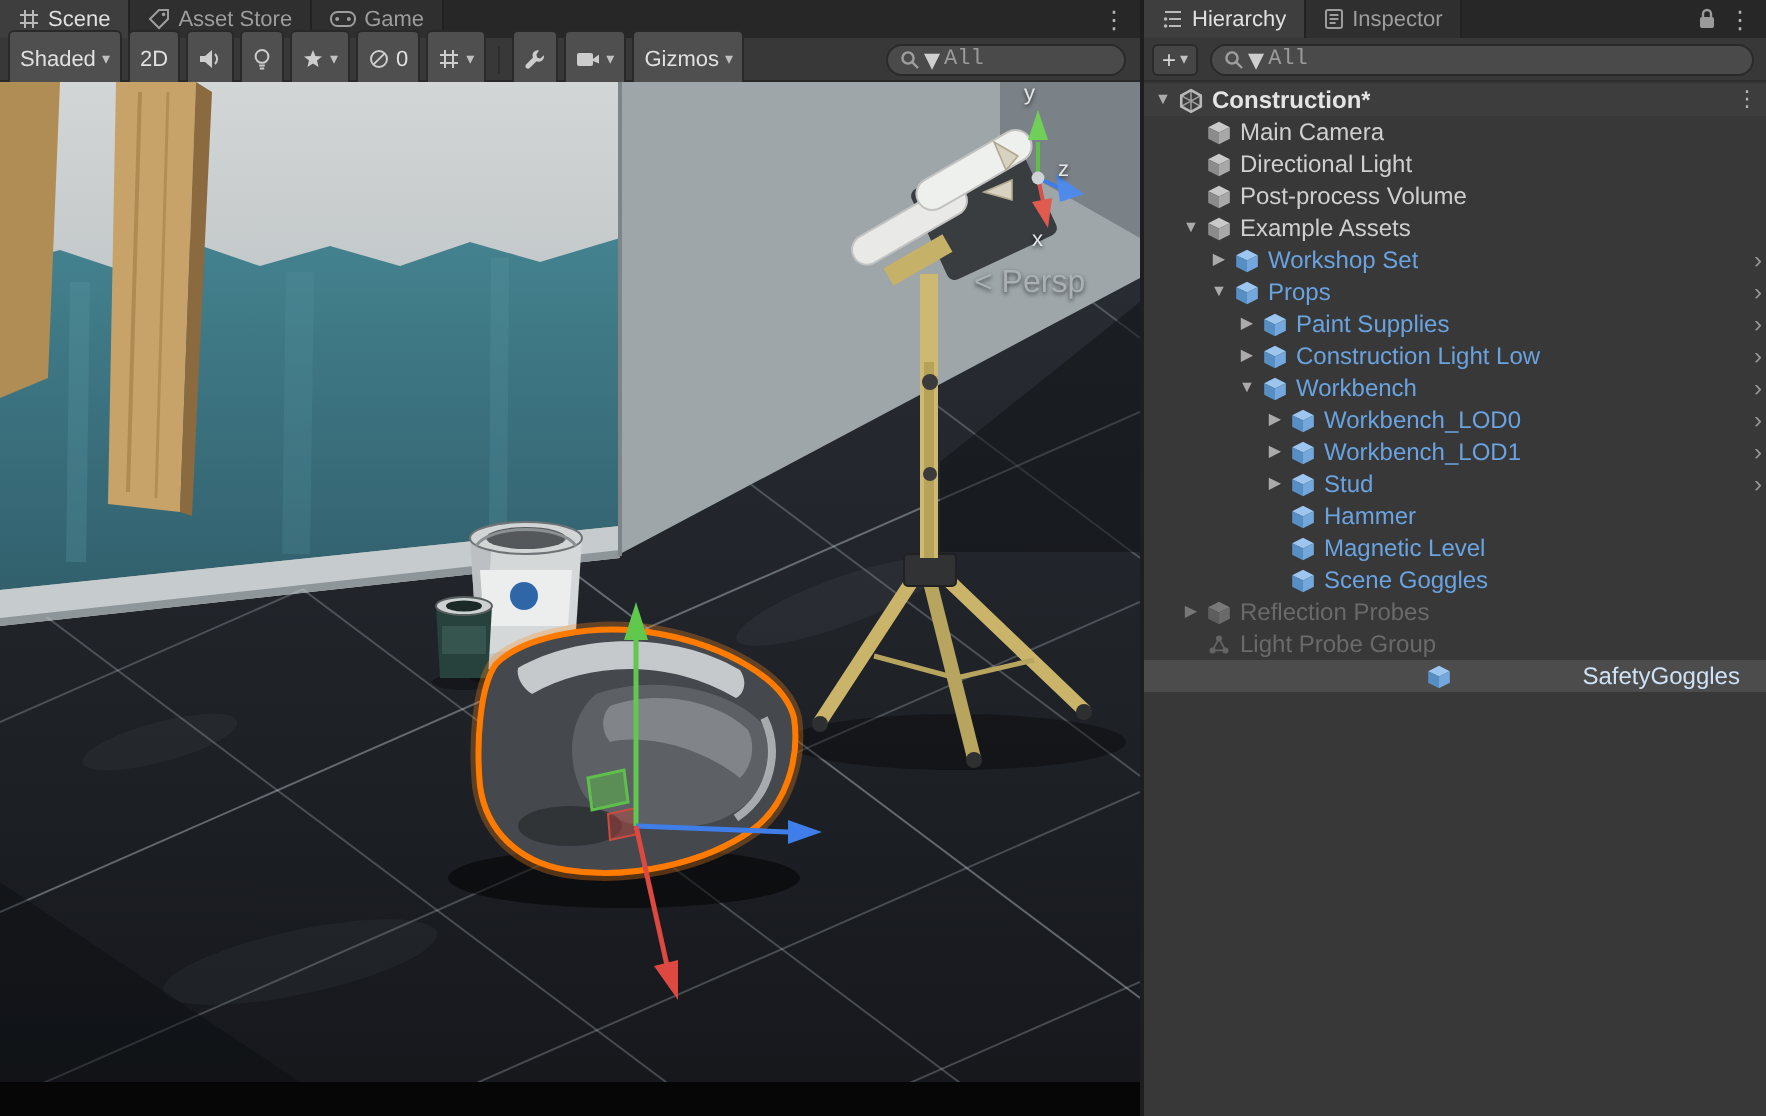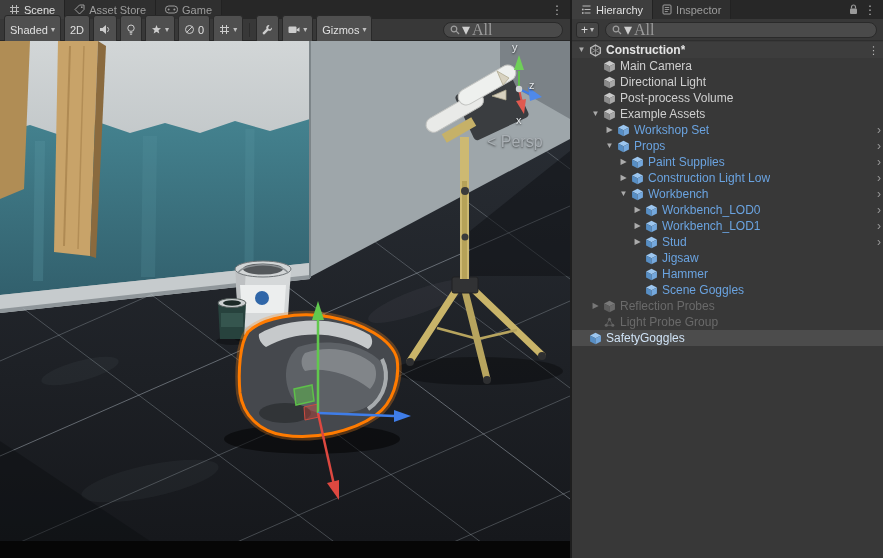--- a/index.html
+++ b/index.html
@@ -14,37 +14,37 @@
   .tab{display:flex;align-items:center;gap:4px;padding:0 9px;font-size:11px;color:#9d9d9d;background:#2f2f2f;border-right:1px solid #222;}
   .tab.active{background:#3e3e3e;color:#e0e0e0;}
   .tab-icon{display:flex;align-items:center;}
   .bar-right{margin-left:auto;display:flex;align-items:center;gap:6px;padding:0 7px;}
   .kebab{color:#b3b3b3;font-size:12px;line-height:1;}
   .toolbar{height:22px;flex:0 0 22px;background:#383838;border-bottom:1px solid #282828;display:flex;align-items:center;gap:3px;padding:0 4px;}
   .tbtn{height:30px;display:flex;align-items:center;gap:3px;background:#4f4f4f;border:1px solid #292929;border-radius:3px;padding:0 5px;font-size:11px;color:#e0e0e0;white-space:nowrap;}
   .tbtn .caret{font-size:8px;color:#c0c0c0;line-height:1;}
   .tdivider{width:1px;height:14px;background:#2c2c2c;margin:0 3px;}
   .searchbox{height:16px;display:flex;align-items:center;gap:2px;background:#4a4a4a;border:1px solid #2a2a2a;border-radius:8px;padding:0 6px;margin-left:auto;margin-right:3px;width:120px;}
-  .searchbox input{flex:1;min-width:0;background:transparent;border:none;outline:none;color:#cfcfcf;font-size:16px;font-family:Liberation Serif, serif;}
+  .searchbox input{flex:1;min-width:0;background:transparent;border:none;outline:none;color:#cfcfcf;font-size:11px;font-family:Liberation Mono, monospace;}
   .searchbox input::placeholder{color:#9b9b9b;}
   .viewport{position:relative;height:500px;flex:0 0 500px;background:#1e2125;overflow:hidden;}
   .viewport svg{display:block;}
   .bottomstrip{flex:1;background:#060606;}
   .ax{position:absolute;font-size:11px;color:#e3e7ea;text-shadow:0 1px 2px rgba(0,0,0,.7);}
   .ax-y{left:512px;top:0px;}
   .ax-z{left:529px;top:38px;}
   .ax-x{left:516px;top:73px;}
   .persp{position:absolute;left:487px;top:92px;font-size:16px;color:#aab0b5;text-shadow:0 1px 2px rgba(0,0,0,.6);}
   
   .h-toolbar{height:22px;flex:0 0 22px;background:#383838;border-bottom:1px solid #2e2e2e;display:flex;align-items:center;gap:4px;padding:0 4px;}
   .plusbtn{height:16px;display:flex;align-items:center;gap:2px;background:#464646;border:1px solid #2a2a2a;border-radius:3px;padding:0 4px;font-size:12px;color:#d8d8d8;}
   .h-search{flex:1;margin-left:2px;margin-right:2px;width:auto;}
   .tree{flex:1;background:#383838;overflow:hidden;font-size:12px;padding-top:1px;}
   .h-row{height:16px;display:flex;align-items:center;white-space:nowrap;color:#cfcfcf;position:relative;padding-right:13px;}
-  .h-row.selected{background:#4c4c4c;}
+  .h-row.selected{background:#4c4c4c;justify-content:space-between;}
   .h-row .indent{flex:none;height:1px;}
   .h-row .arrow{flex:none;width:13px;text-align:center;font-size:8px;color:#ababab;line-height:1;}
   .kind-disabled .arrow{color:#777;}
   .obj-icon{flex:none;width:15px;height:14px;display:flex;align-items:center;justify-content:center;margin-right:3px;}
   .h-label{overflow:hidden;text-overflow:ellipsis;}
   .kind-scene{background:#3d3d3d;}
   .kind-scene .h-label{color:#e4e4e4;font-weight:bold;}
   .kind-prefab .h-label{color:#6aa3e0;}
   .kind-prefab.selected .h-label{color:#cfe2f5;}
   .kind-disabled .h-label{color:#6a6a6a;}
@@ -547,33 +547,33 @@
         <div class="h-row kind-prefab">
           <span class="indent" style="width: 59px;"></span>
           <span class="arrow"></span>
           <span class="obj-icon">
             <svg width="13" height="13" viewBox="0 0 12 12">
               <path d="M6 .8 11 3.3 6 5.8 1 3.3Z" fill="#9cc6ef"></path>
               <path d="M1 3.3 6 5.8v5.4L1 8.7Z" fill="#578ec4"></path>
               <path d="M11 3.3 6 5.8v5.4l5-2.5Z" fill="#74a8dd"></path>
             </svg>
           </span>
-          <span class="h-label">Jigsaw</span>
+          <span class="h-label">Hammer</span>
         </div>
         <div class="h-row kind-prefab">
           <span class="indent" style="width: 59px;"></span>
           <span class="arrow"></span>
           <span class="obj-icon">
             <svg width="13" height="13" viewBox="0 0 12 12">
               <path d="M6 .8 11 3.3 6 5.8 1 3.3Z" fill="#9cc6ef"></path>
               <path d="M1 3.3 6 5.8v5.4L1 8.7Z" fill="#578ec4"></path>
               <path d="M11 3.3 6 5.8v5.4l5-2.5Z" fill="#74a8dd"></path>
             </svg>
           </span>
-          <span class="h-label">Hammer</span>
+          <span class="h-label">Magnetic Level</span>
         </div>
         <div class="h-row kind-prefab">
           <span class="indent" style="width: 59px;"></span>
           <span class="arrow"></span>
           <span class="obj-icon">
             <svg width="13" height="13" viewBox="0 0 12 12">
               <path d="M6 .8 11 3.3 6 5.8 1 3.3Z" fill="#9cc6ef"></path>
               <path d="M1 3.3 6 5.8v5.4L1 8.7Z" fill="#578ec4"></path>
               <path d="M11 3.3 6 5.8v5.4l5-2.5Z" fill="#74a8dd"></path>
             </svg>

